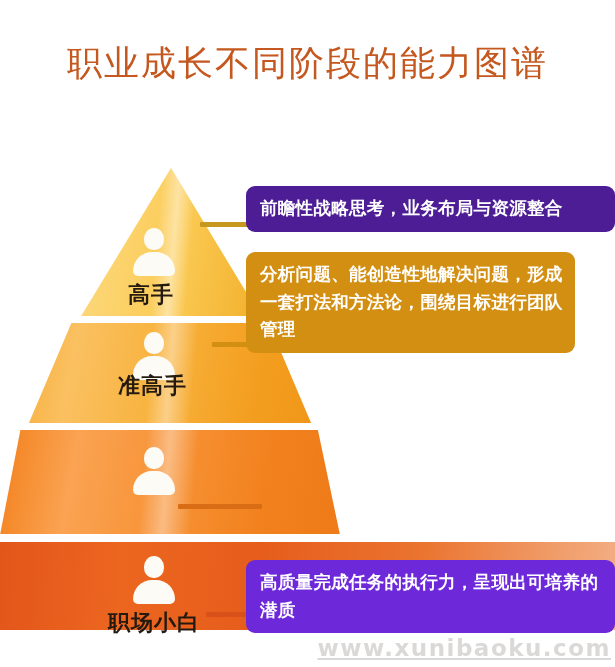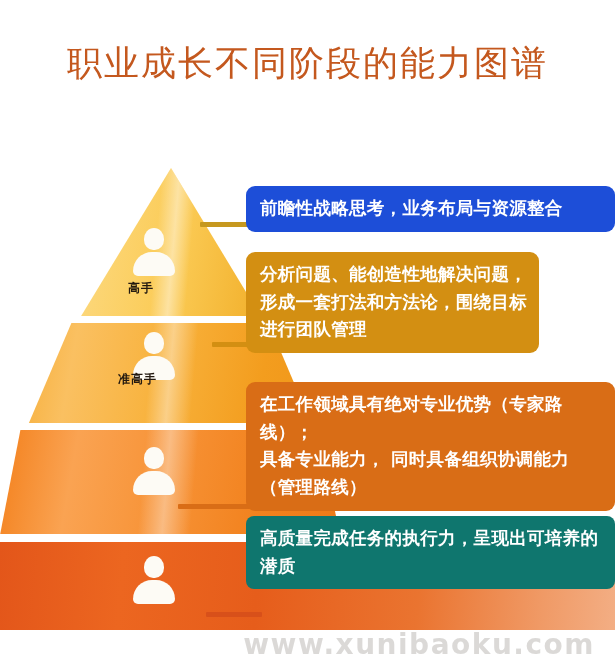--- a/index.html
+++ b/index.html
@@ -139,21 +139,21 @@
     width: 42px;
     height: 24px;
     margin-left: -21px;
     background: #fdfbf5;
     border-radius: 19px 19px 5px 5px;
   }
 
   .tier-label {
     position: absolute;
     font-family: Liberation Mono, monospace;
-    font-size: 12px;
+    font-size: 22px;
     font-weight: bold;
     color: #241a10;
     white-space: nowrap;
     letter-spacing: 1px;
   }
 
   
   .callout {
     position: absolute;
     box-sizing: border-box;
@@ -165,43 +165,44 @@
     line-height: 1.58;
     padding: 9px 12px 9px 14px;
     letter-spacing: .3px;
   }
   .connector {
     position: absolute;
     height: 5px;
     border-radius: 1px;
   }
 
-  #box1 { left: 246px; top: 186px; width: 369px; background: #1d4ed8; }
+  #box1 { left: 246px; top: 186px; width: 369px; background: #4c1d95; }
   #conn1 { left: 200px; top: 222px; width: 62px; background: #C6981F; }
 
-  #box2 { left: 246px; top: 252px; width: 293px; background: #D38F12; }
+  #box2 { left: 246px; top: 252px; width: 329px; background: #D38F12; }
   #conn2 { left: 212px; top: 342px; width: 50px; background: #D38F12; }
 
   #box3 { left: 246px; top: 382px; width: 369px; background: #D96D16; }
   #conn3 { left: 178px; top: 504px; width: 84px; background: #D96D16; }
 
-  #box4 { left: 246px; top: 516px; width: 369px; background: #0f766e; border-radius: 8px; }
+  #box4 { left: 246px; top: 560px; width: 369px; background: #6d28d9; }
   #conn4 { left: 206px; top: 612px; width: 56px; background: #D8501A; }
 
   
   #watermark {
     position: absolute;
-    right: 20px;
+    right: 4px;
     bottom: 6px;
     font-family: "DejaVu Sans", "Liberation Sans", sans-serif;
-    font-size: 28px;
+    font-size: 23px;
     font-weight: bold;
     letter-spacing: 1.5px;
     color: rgba(190, 185, 182, 0.55);
     white-space: nowrap;
+    text-decoration: underline;
   }
 </style>
 </head>
 <body>
 
 <div id="stage">
 
   <div id="title">职业成长不同阶段的能力图谱</div>
 
   <div id="pyramid">
@@ -238,33 +239,32 @@
 
   <div class="person" style="left:131px; top:447px;">
     <div class="head"></div>
     <div class="body"></div>
   </div>
 
   <div class="person" style="left:131px; top:556px;">
     <div class="head"></div>
     <div class="body"></div>
   </div>
+  <div class="tier-label" style="left:108px; top:608px;">职场小白</div>
 
   <div class="sep" style="left:62px; top:316px; width:218px; height:7px;"></div>
   <div class="sep" style="left:28px; top:423px; width:290px; height:7px;"></div>
   <div class="sep" style="left:0px;  top:534px; width:340px; height:8px;"></div>
 
   <div class="connector" id="conn1"></div>
   <div class="callout" id="box1">前瞻性战略思考，业务布局与资源整合</div>
 
   <div class="connector" id="conn2"></div>
   <div class="callout" id="box2">分析问题、能创造性地解决问题，形成一套打法和方法论，围绕目标进行团队管理</div>
 
   <div class="connector" id="conn3"></div>
-  <div class="callout" id="box3" style="white-space:pre-line;">在工作领域具有绝对专业优势（专家路线）；
-具备专业能力， 同时具备组织协调能力（管理路线）</div>
 
   <div class="connector" id="conn4"></div>
   <div class="callout" id="box4">高质量完成任务的执行力，呈现出可培养的潜质</div>
 
   <div id="watermark">www.xunibaoku.com</div>
 
 </div>
 
 </body></html>

